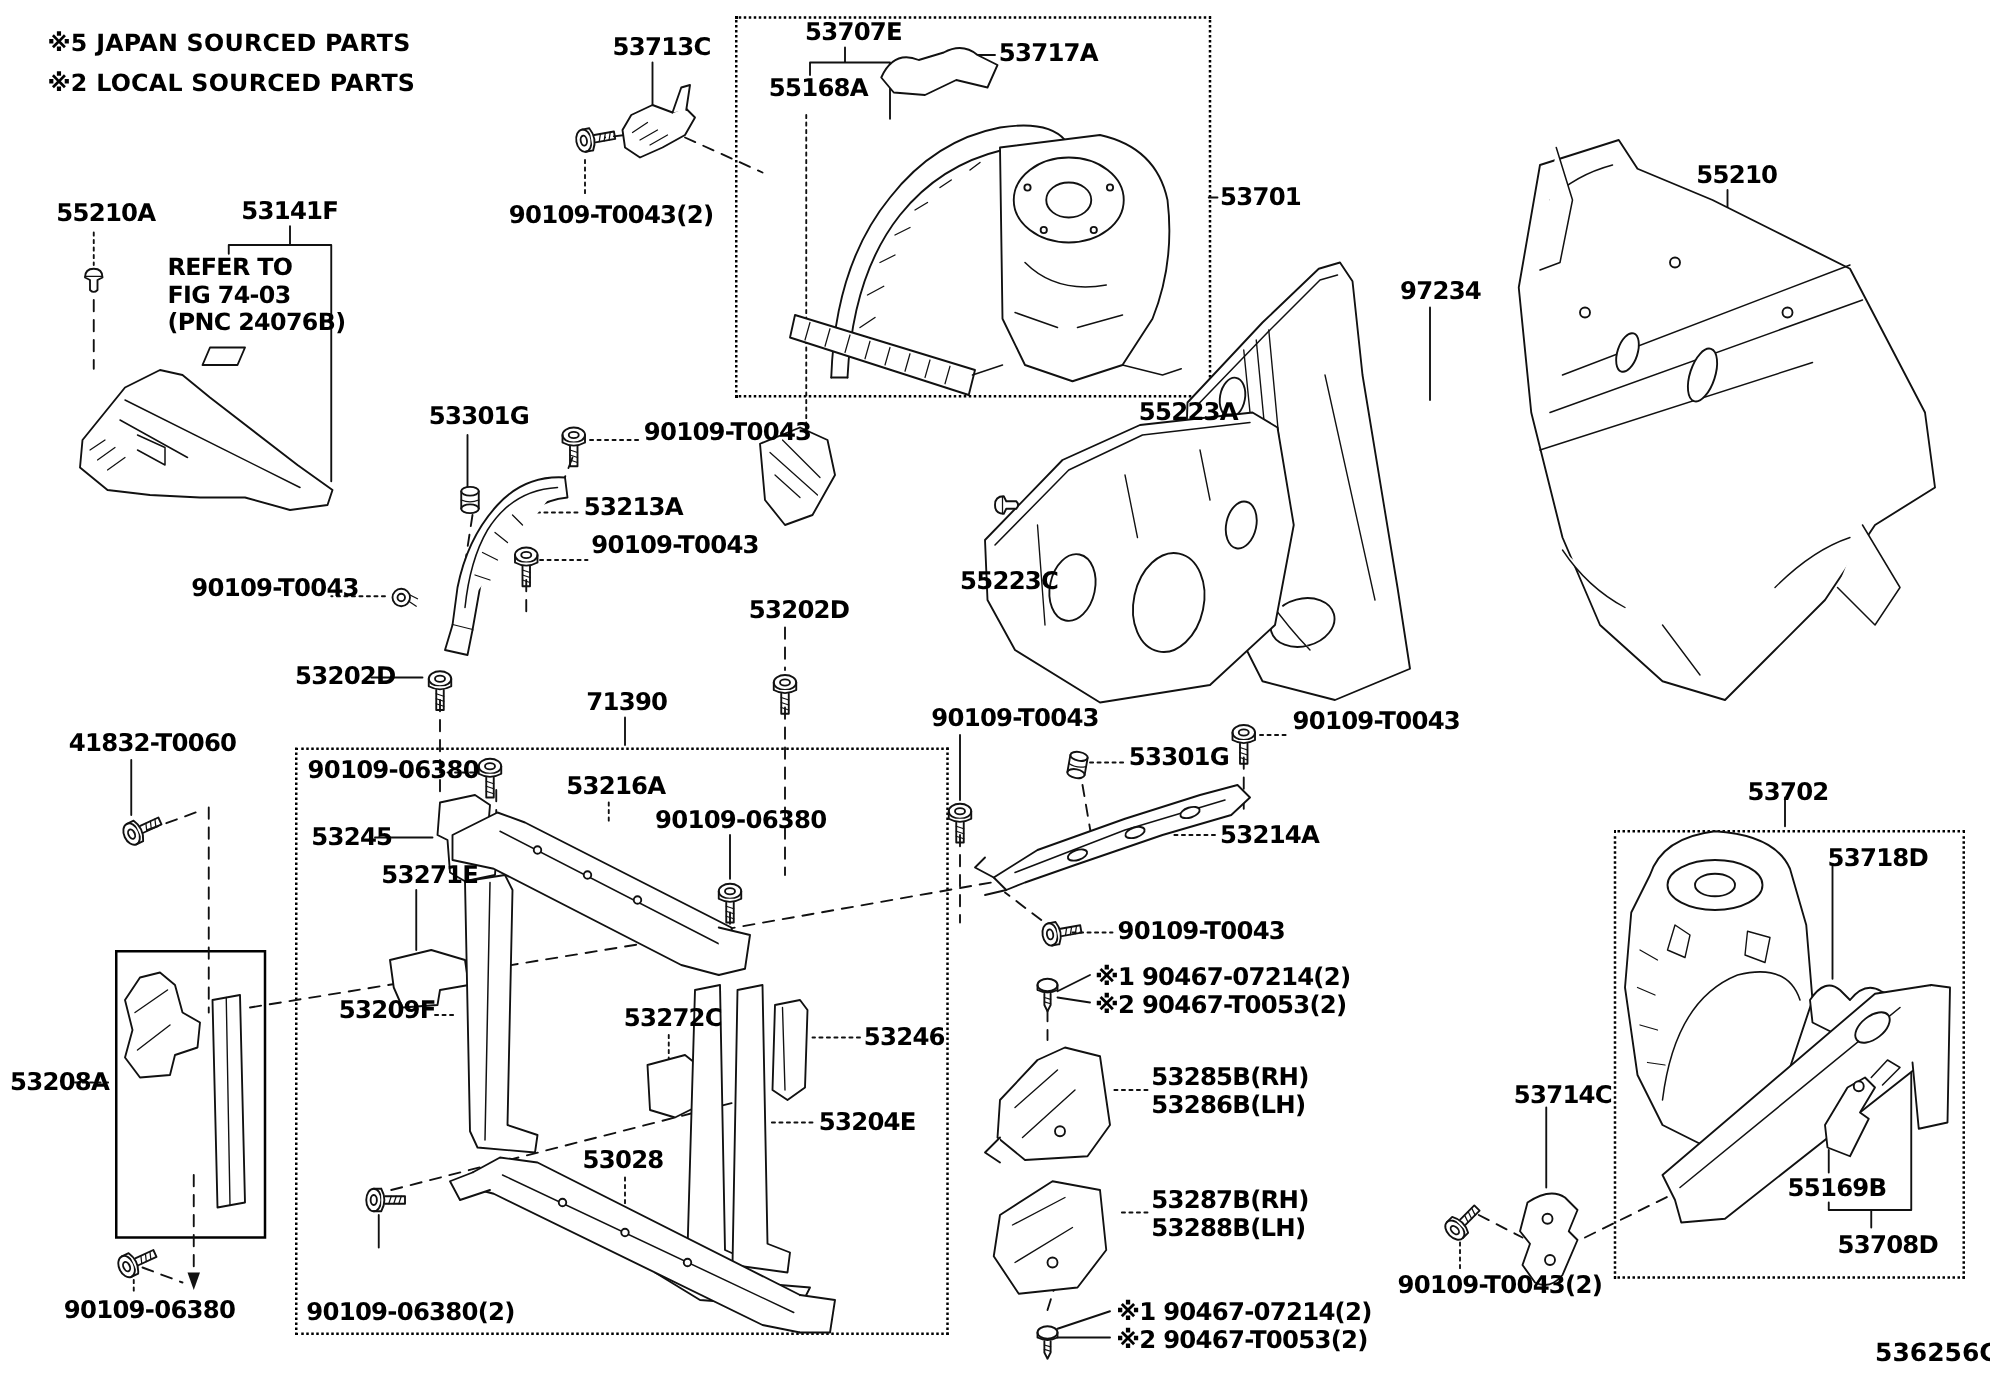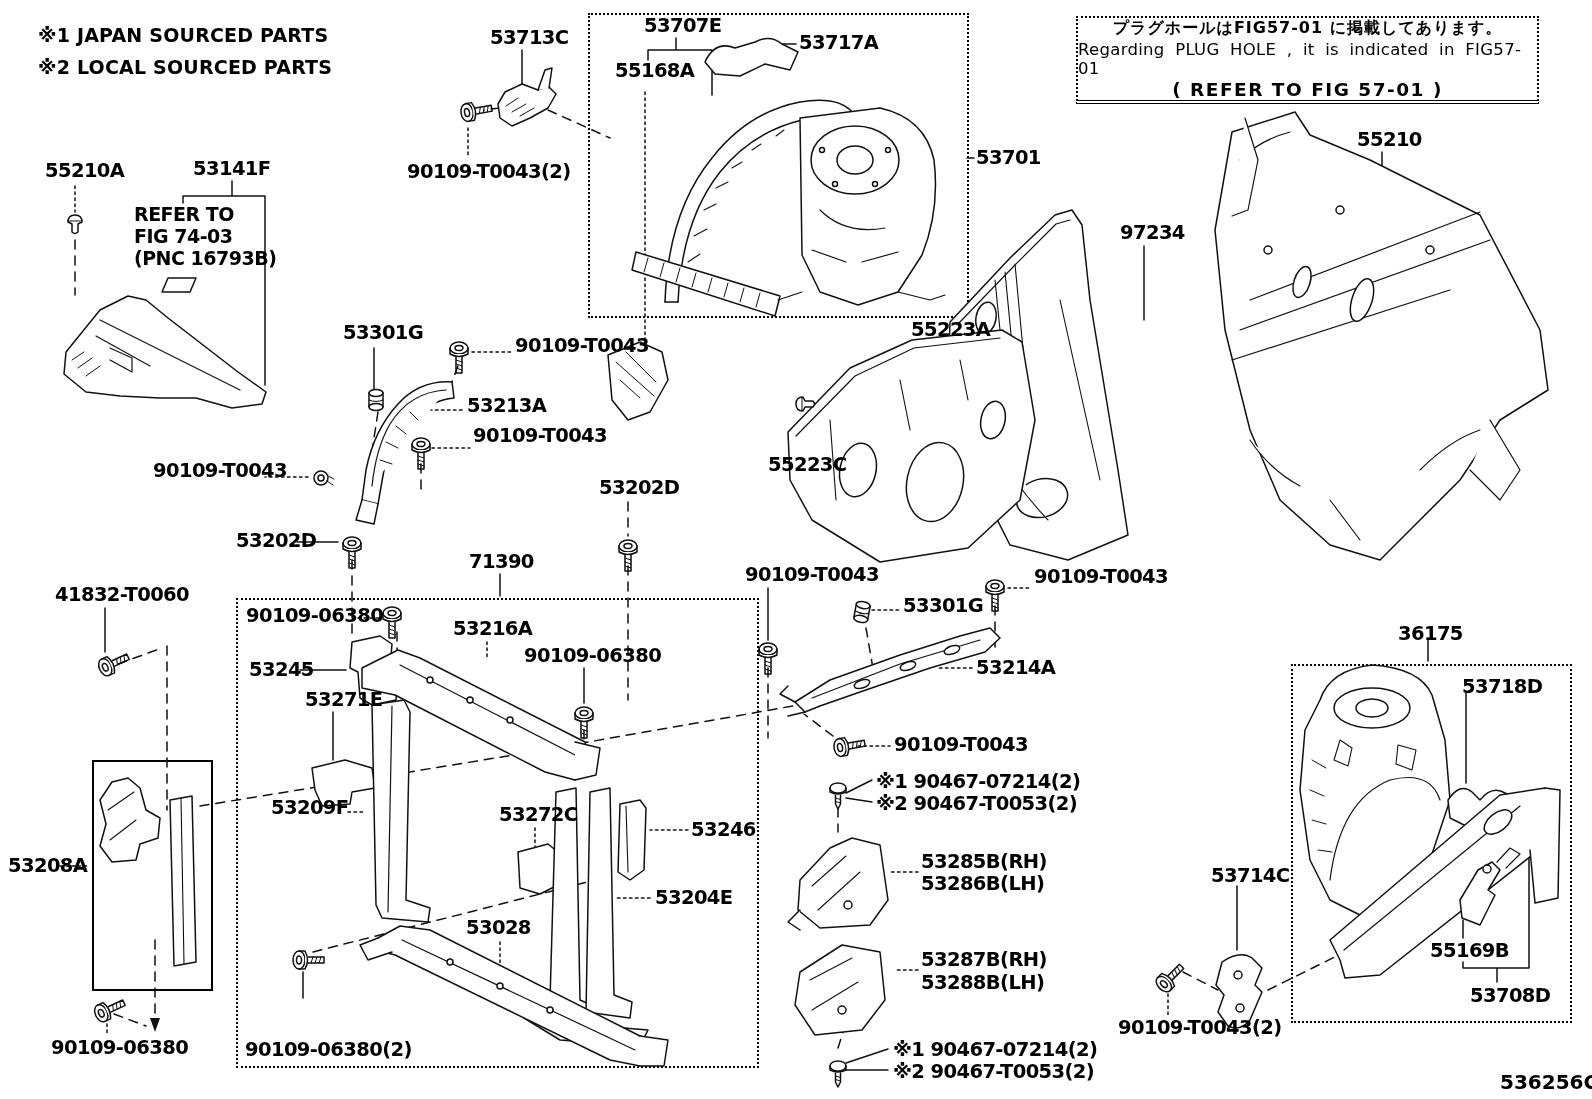--- a/index.html
+++ b/index.html
@@ -26,32 +26,27 @@
 </head>
 <body>
 
 <div id="stage">
 
   <div class="dbox" style="left:588px;top:13px;width:377px;height:301px"></div>
   <div class="dbox" style="left:236px;top:598px;width:519px;height:466px"></div>
   <div class="sbox" style="left:92px;top:760px;width:117px;height:227px"></div>
   <div class="dbox" style="left:1291px;top:664px;width:277px;height:355px"></div>
 
-  <div id="plugbox">
-    <div class="jp">プラグホールはFIG57-01 に掲載してあります。</div>
-    <div class="en">Regarding PLUG HOLE , it is indicated in FIG57-01</div>
-    <div class="rf">(  REFER TO FIG 57-01  )</div>
-  </div>
-
-  <div class="note" style="left:38px;top:24px">※1 JAPAN SOURCED PARTS</div>
+
+  <div class="note" style="left:38px;top:24px">※5 JAPAN SOURCED PARTS</div>
   <div class="note" style="left:38px;top:56px">※2 LOCAL SOURCED PARTS</div>
 
   <div class="refline" style="left:134px;top:203px">REFER TO</div>
   <div class="refline" style="left:134px;top:225px">FIG 74-03</div>
-  <div class="refline" style="left:134px;top:247px">(PNC 16793B)</div>
+  <div class="refline" style="left:134px;top:247px">(PNC 24076B)</div>
 
   <div class="pn" style="left:490px;top:28px">53713C</div>
   <div class="pn" style="left:644px;top:16px">53707E</div>
   <div class="pn" style="left:615px;top:61px">55168A</div>
   <div class="pn" style="left:799px;top:33px">53717A</div>
   <div class="pn" style="left:407px;top:162px">90109-T0043(2)</div>
   <div class="pn" style="left:976px;top:148px">53701</div>
   <div class="pn" style="left:1357px;top:130px">55210</div>
   <div class="pn" style="left:1120px;top:223px">97234</div>
   <div class="pn" style="left:911px;top:320px">55223A</div>
@@ -86,21 +81,21 @@
   <div class="pn" style="left:976px;top:658px">53214A</div>
   <div class="pn" style="left:894px;top:735px">90109-T0043</div>
   <div class="pn" style="left:876px;top:772px">※1 90467-07214(2)</div>
   <div class="pn" style="left:876px;top:794px">※2 90467-T0053(2)</div>
   <div class="pn" style="left:921px;top:852px">53285B(RH)</div>
   <div class="pn" style="left:921px;top:874px">53286B(LH)</div>
   <div class="pn" style="left:921px;top:950px">53287B(RH)</div>
   <div class="pn" style="left:921px;top:973px">53288B(LH)</div>
   <div class="pn" style="left:893px;top:1040px">※1 90467-07214(2)</div>
   <div class="pn" style="left:893px;top:1062px">※2 90467-T0053(2)</div>
-  <div class="pn" style="left:1398px;top:624px">36175</div>
+  <div class="pn" style="left:1398px;top:624px">53702</div>
   <div class="pn" style="left:1462px;top:677px">53718D</div>
   <div class="pn" style="left:1211px;top:866px">53714C</div>
   <div class="pn" style="left:1430px;top:941px">55169B</div>
   <div class="pn" style="left:1470px;top:986px">53708D</div>
   <div class="pn" style="left:1118px;top:1018px">90109-T0043(2)</div>
   <div class="code" style="left:1500px;top:1070px">536256C</div>
 
   <svg id="art" width="1592" height="1099" viewBox="0 0 1592 1099" fill="none" stroke="#111" stroke-width="1.5" stroke-linejoin="round" stroke-linecap="round">
     <defs>
       <g id="bolt">

